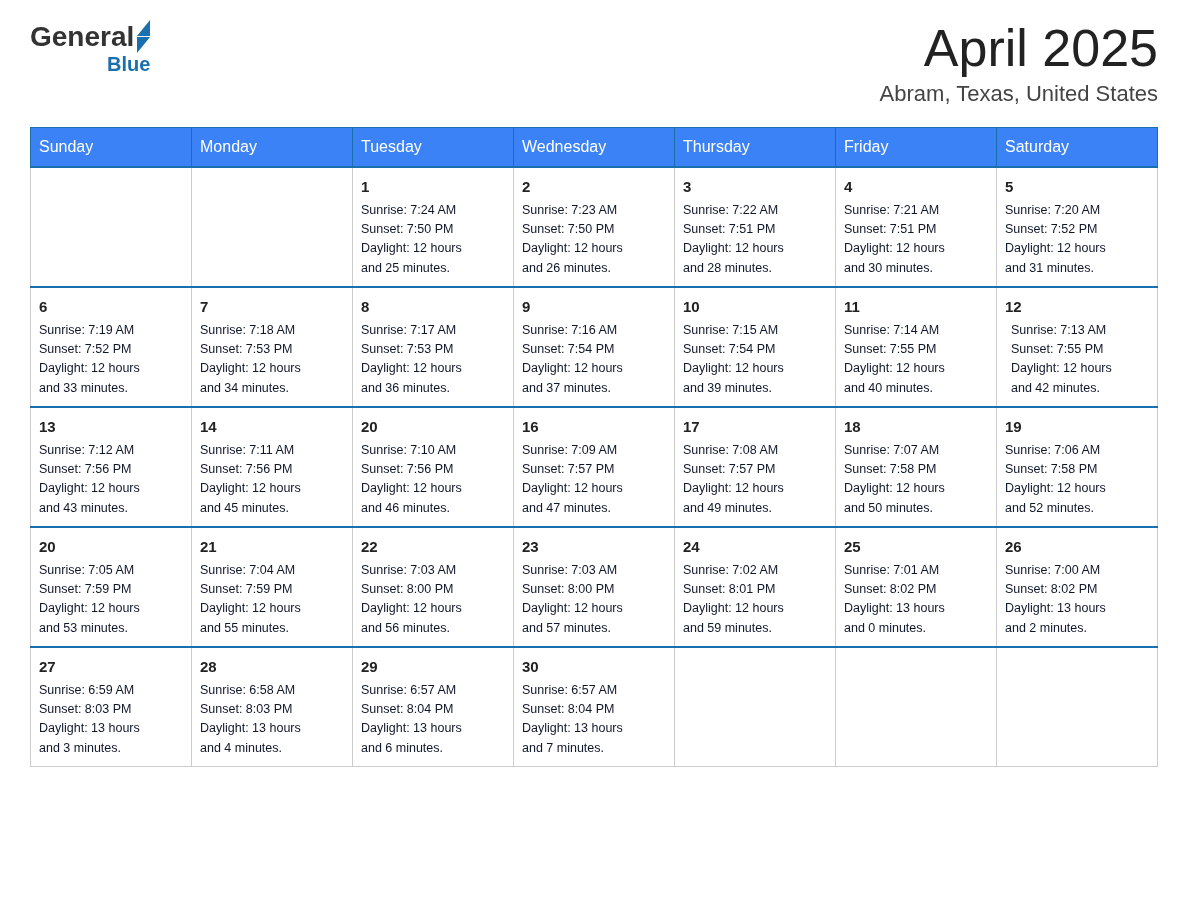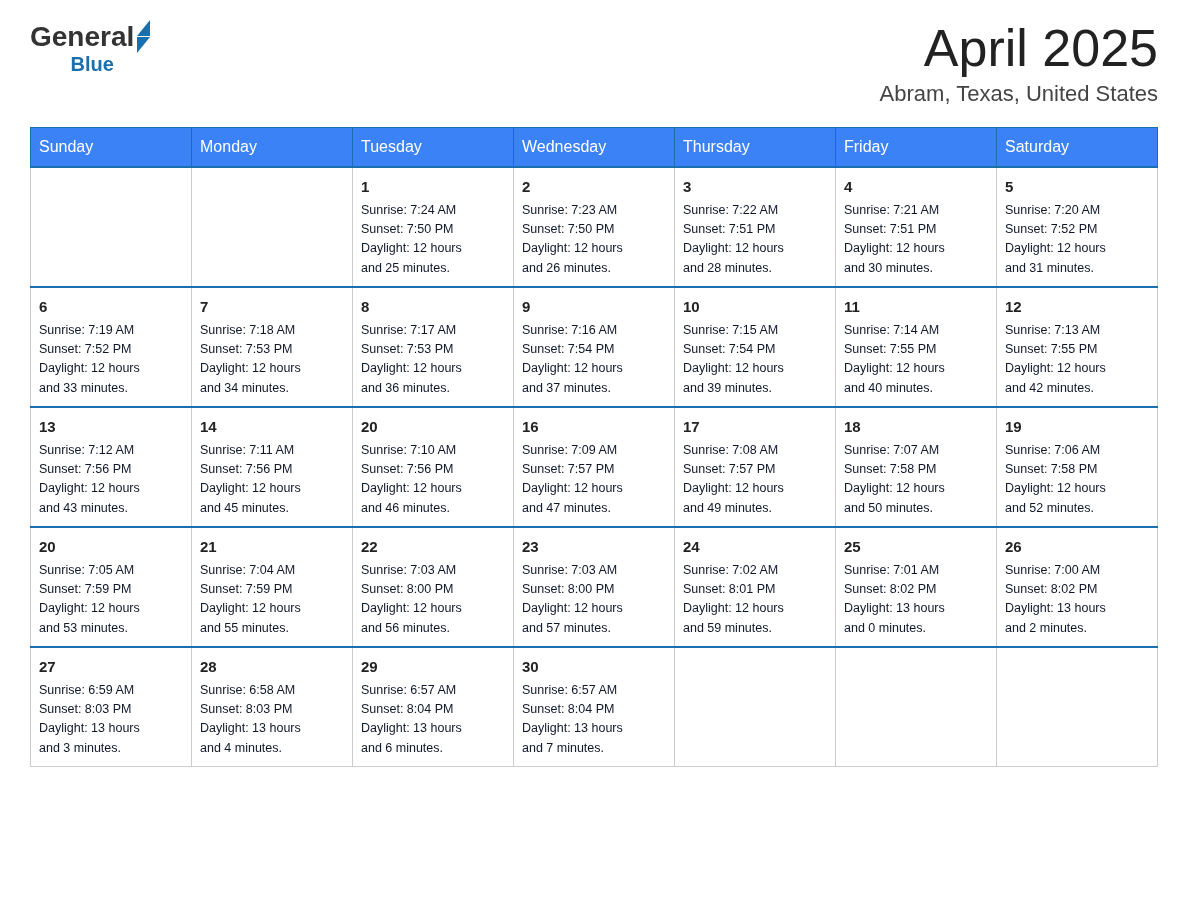--- a/index.html
+++ b/index.html
@@ -65,21 +65,21 @@
       margin-bottom: 2px;
     }
     .day-info {
       color: #0f172a;
       font-size: 12.5px;
       line-height: 1.55;
     }
     .logo-wrapper {
       display: flex;
       flex-direction: column;
-      align-items: center;
+      align-items: flex-end;
     }
     .logo-line1 {
       display: flex;
       align-items: center;
     }
     .logo-line2 {
       display: flex;
       align-items: center;
       margin-left: 2px;
     }
@@ -196,21 +196,21 @@
         </td>
         <td>
           <span class="day-number">11</span>
           <div class="day-info" style="white-space: pre-line;">Sunrise: 7:14 AM
 Sunset: 7:55 PM
 Daylight: 12 hours
 and 40 minutes.</div>
         </td>
         <td>
           <span class="day-number">12</span>
-          <div class="day-info" style="white-space: pre-line;">Sunrise: 7:13 AM
+          <div class="day-info" style="white-space: pre-line; margin-left: 6px;">Sunrise: 7:13 AM
 Sunset: 7:55 PM
 Daylight: 12 hours
 and 42 minutes.</div>
         </td>
       </tr>
       <tr>
         <td>
           <span class="day-number">13</span>
           <div class="day-info" style="white-space: pre-line;">Sunrise: 7:12 AM
 Sunset: 7:56 PM

